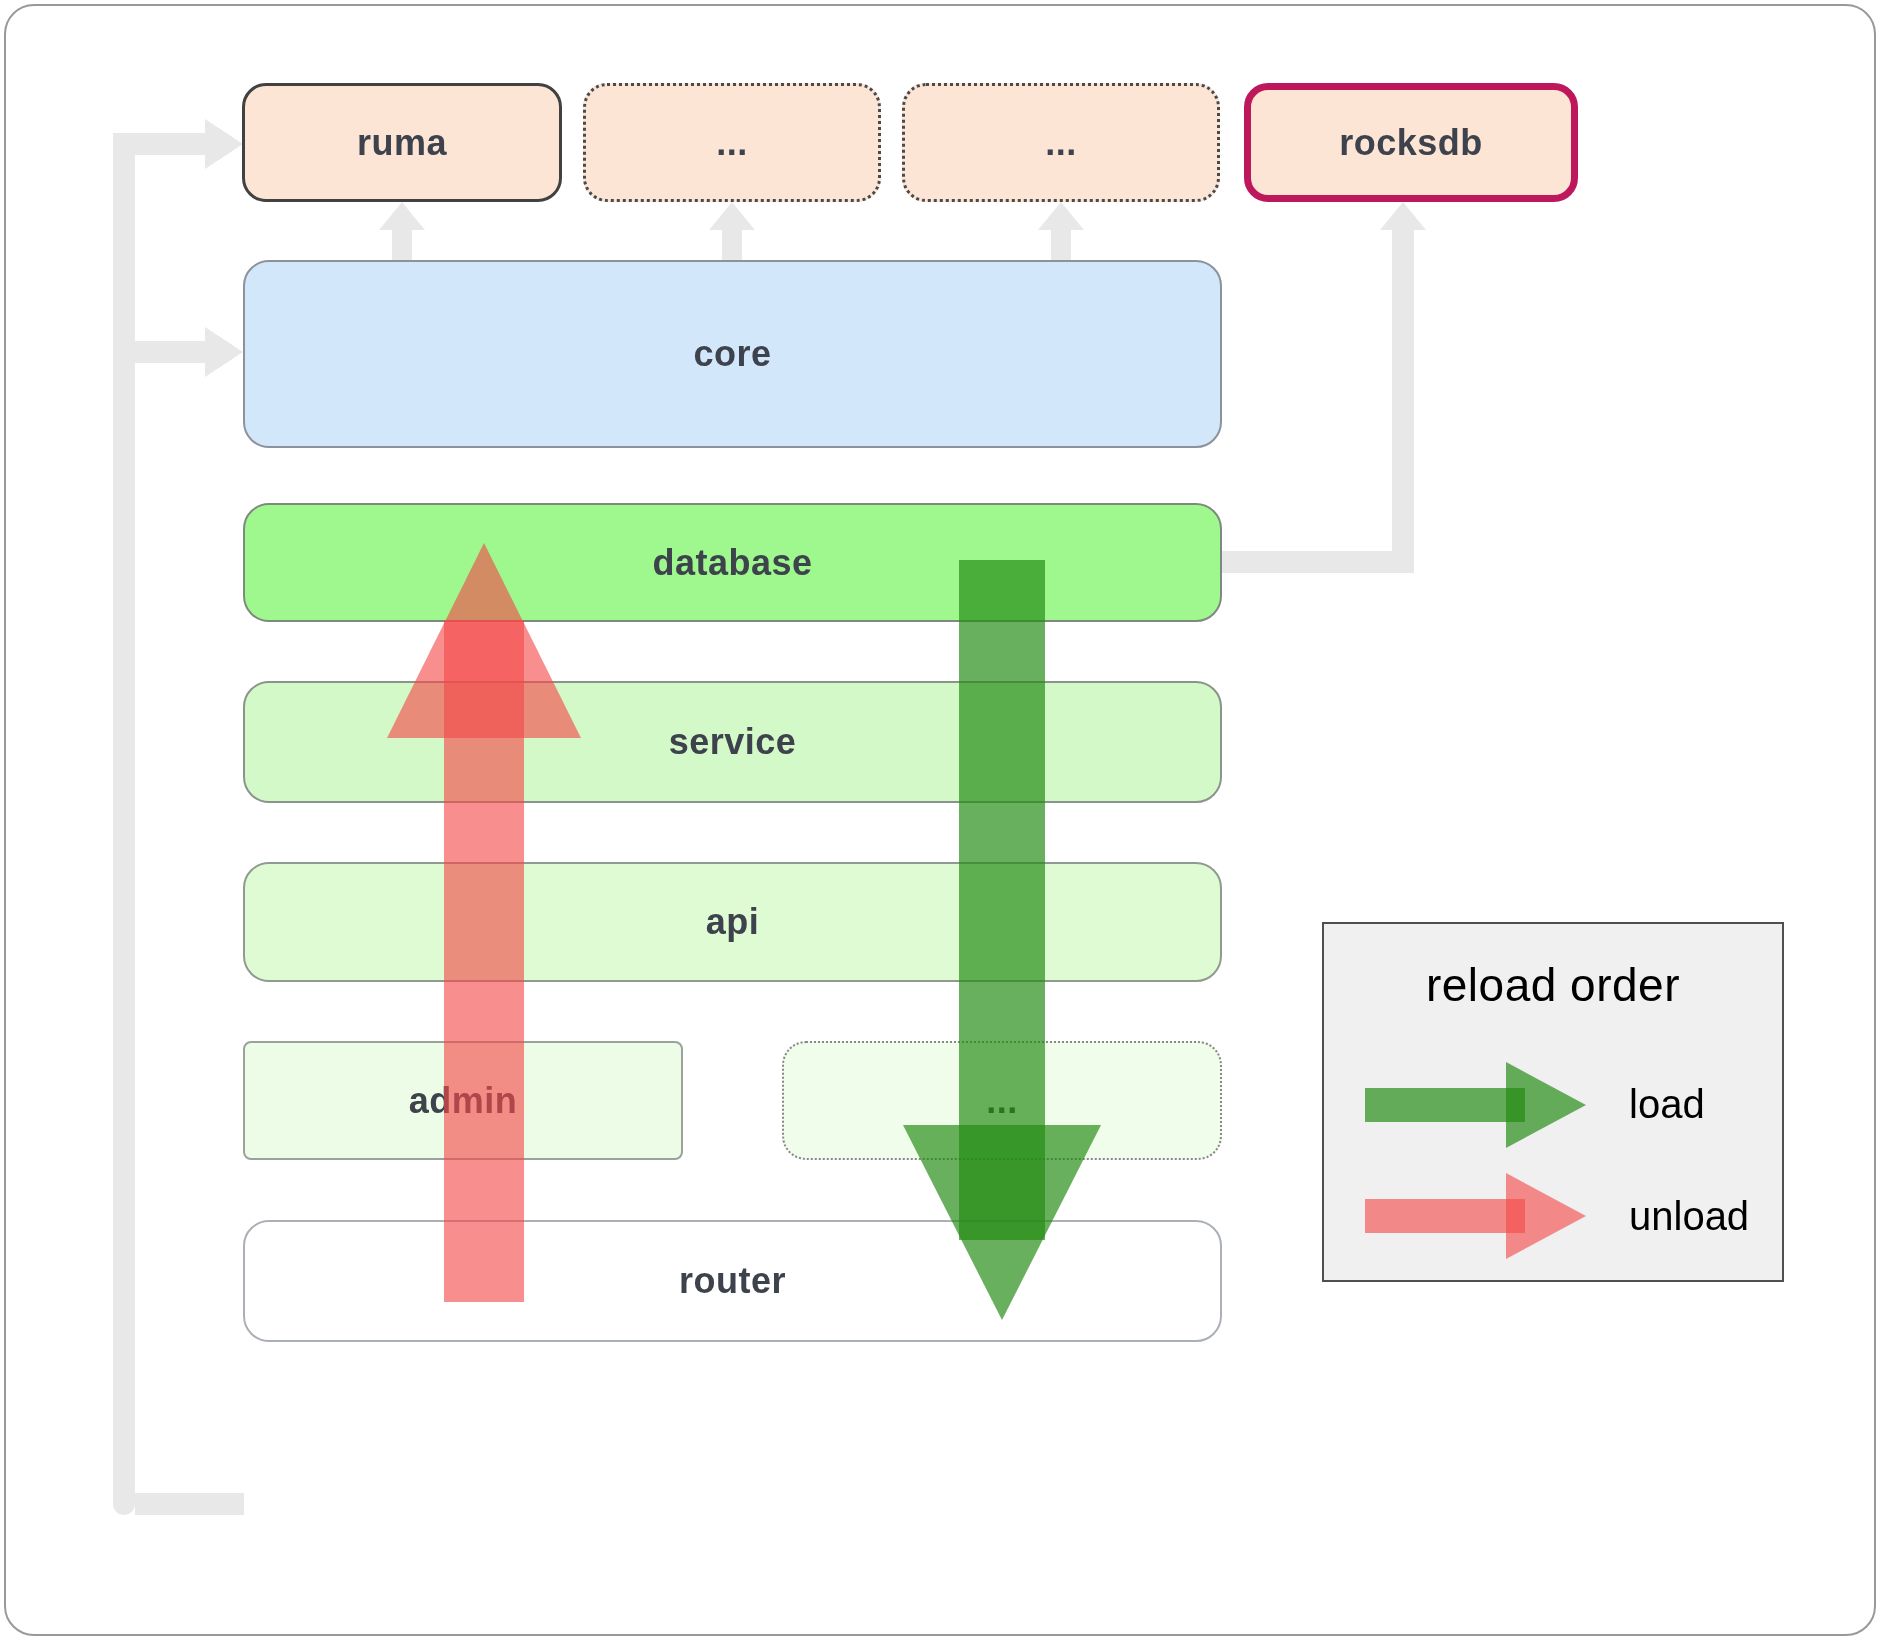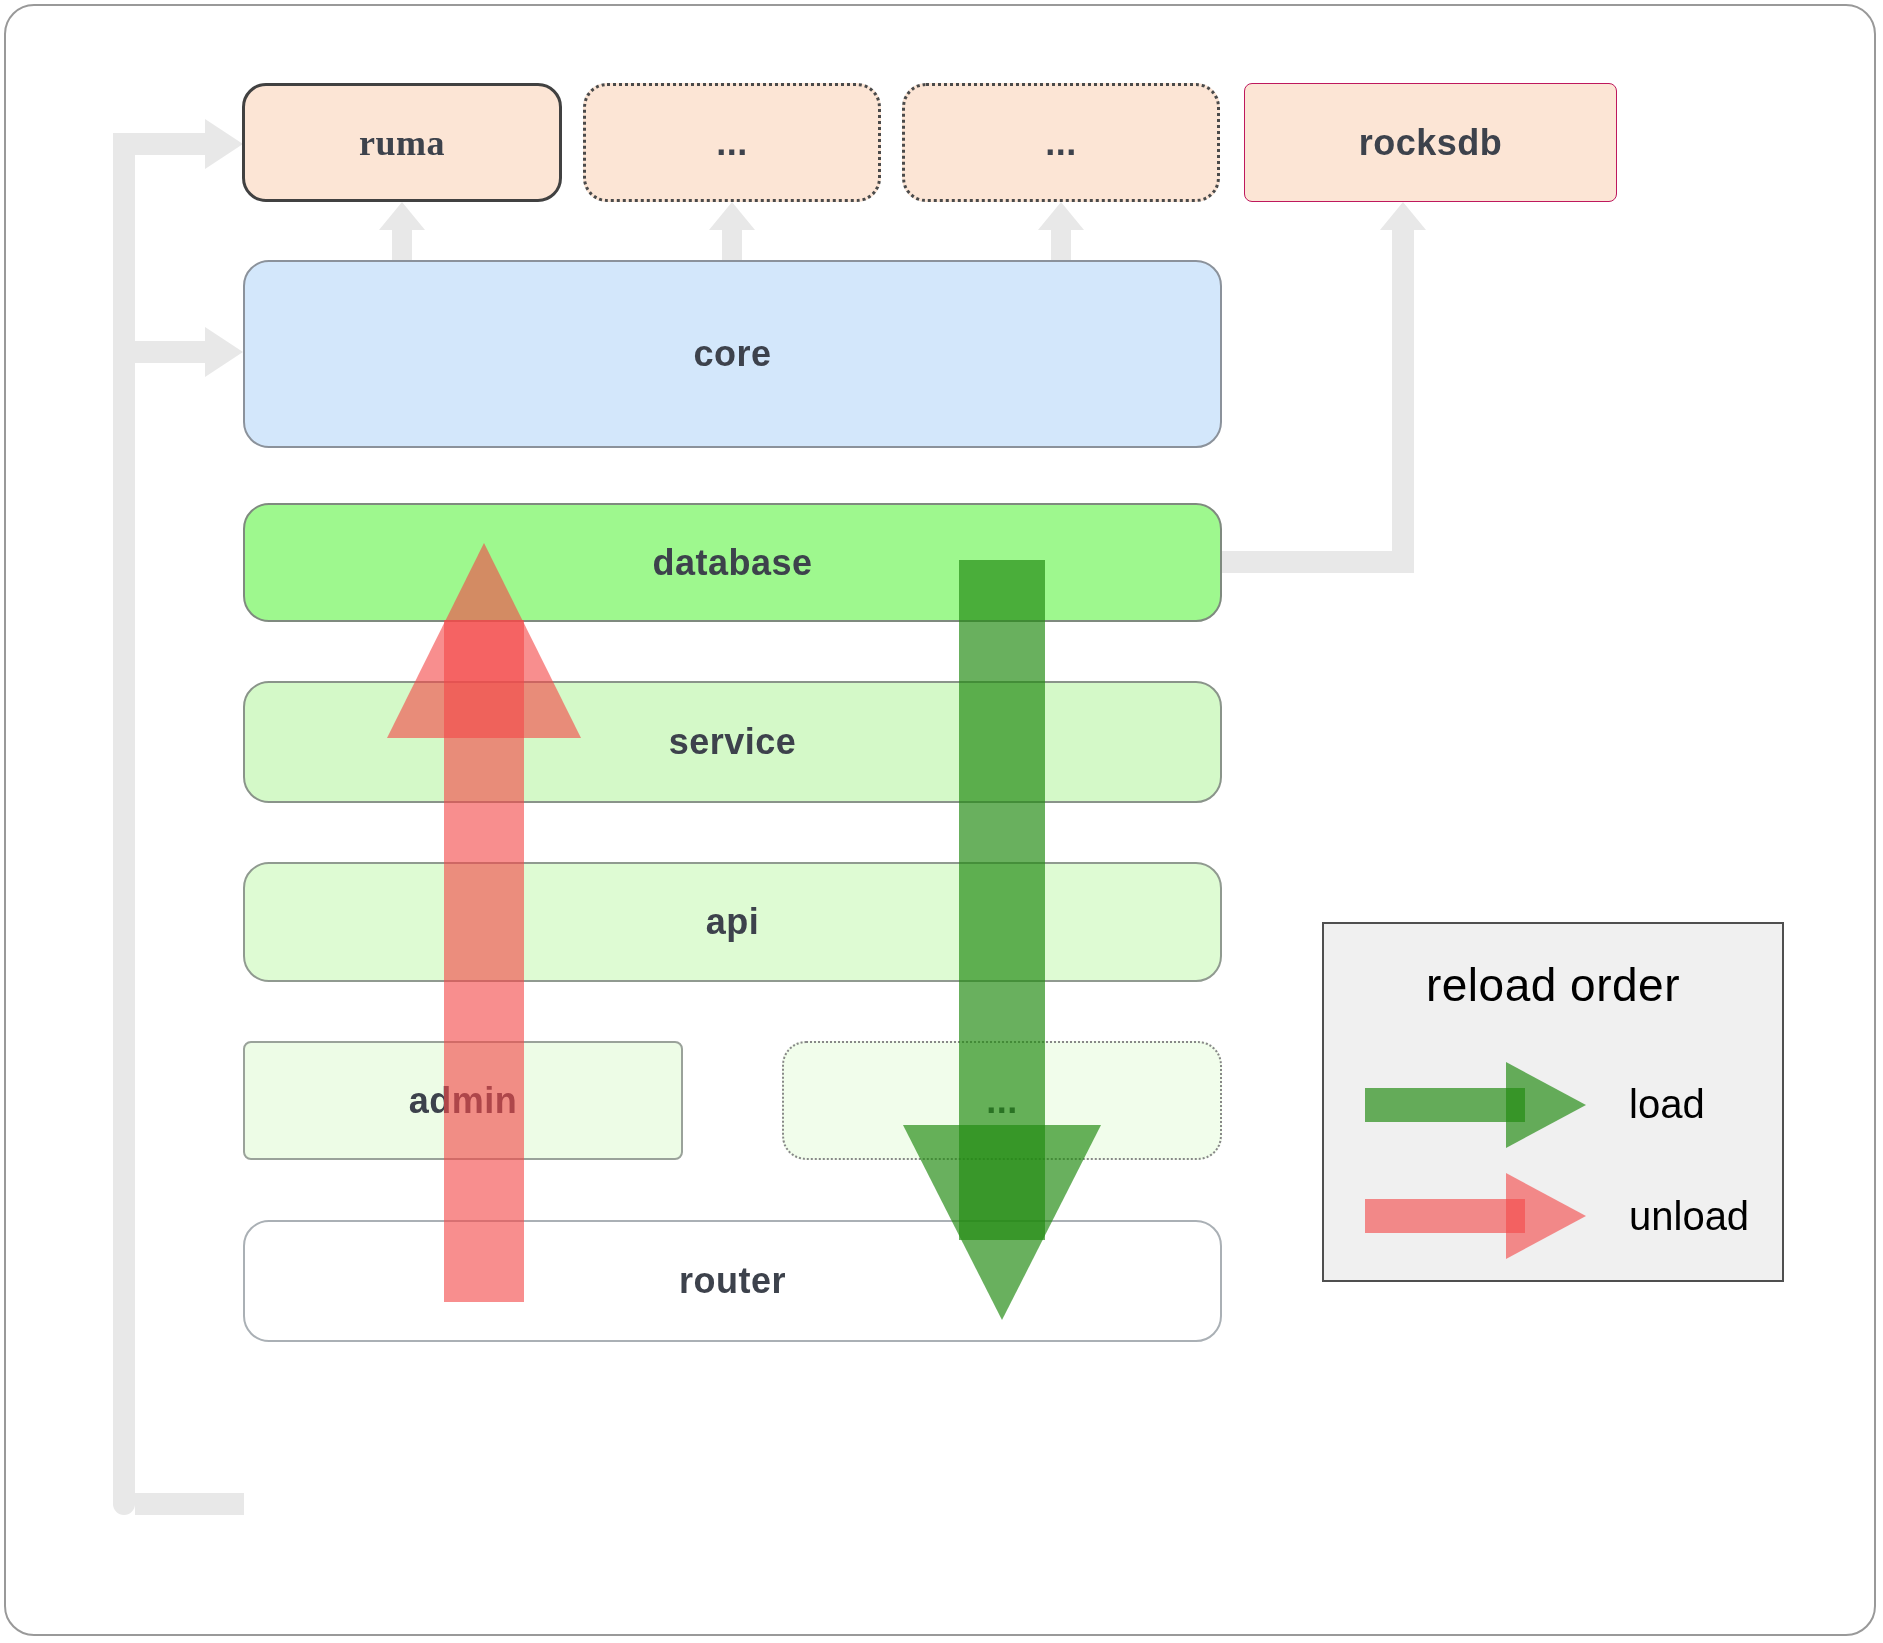--- a/index.html
+++ b/index.html
@@ -11,24 +11,24 @@
     position:absolute;left:4px;top:4px;width:1868px;height:1628px;
     border:2.5px solid #999;border-radius:30px;
   }
   
   .box{
     position:absolute;display:flex;align-items:center;justify-content:center;
     box-sizing:border-box;border-radius:26px;
     font-size:36px;font-weight:600;color:var(--label_dark);
     letter-spacing:0.5px;z-index:2;
   }
-  .b-ruma     {left:242px;top:83px;width:320px;height:119px;background:var(--peach);border:3px solid #414141;border-radius:24px;font-family:Liberation Serif, serif;}
+  .b-ruma     {left:242px;top:83px;width:320px;height:119px;background:var(--peach);border:3px solid #414141;border-radius:24px;}
   .b-crate1   {left:583px;top:83px;width:298px;height:119px;background:var(--peach);border:3px dotted #4a4a4a;border-radius:24px;}
   .b-crate2   {left:902px;top:83px;width:318px;height:119px;background:var(--peach);border:3px dotted #4a4a4a;border-radius:24px;}
-  .b-rocksdb  {left:1244px;top:83px;width:373px;height:119px;background:var(--peach);border:1px solid #be185d;border-radius:8px;}
+  .b-rocksdb  {left:1244px;top:83px;width:334px;height:119px;background:var(--peach);border:7px solid #be185d;border-radius:24px;}
   .b-core     {left:243px;top:260px;width:979px;height:188px;background:var(--core_blue);border:2px solid #8b929b;}
   .b-database {left:243px;top:503px;width:979px;height:119px;background:var(--database_green);border:2px solid #7f8a7f;}
   .b-service  {left:243px;top:681px;width:979px;height:122px;background:var(--service_green);border:2px solid #8a948a;}
   .b-api      {left:243px;top:862px;width:979px;height:120px;background:var(--api_green);border:2px solid #909a90;}
   .b-admin    {left:243px;top:1041px;width:440px;height:119px;background:var(--admin_green);border:2px solid #9aa29a;border-radius:8px;}
   .b-crate3   {left:782px;top:1041px;width:440px;height:119px;background:var(--crate_green);border:2px dotted #888;border-radius:24px;}
   .b-router   {left:243px;top:1220px;width:979px;height:122px;background:var(--router_white);border:2px solid #aab0b5;}
   .b-conduwuit{left:243px;top:1442px;width:979px;height:120px;background:var(--conduwuit_blue);border:3px solid #0c1117;border-radius:24px;
                color:#fff;font-weight:700;font-size:38px;}
   

